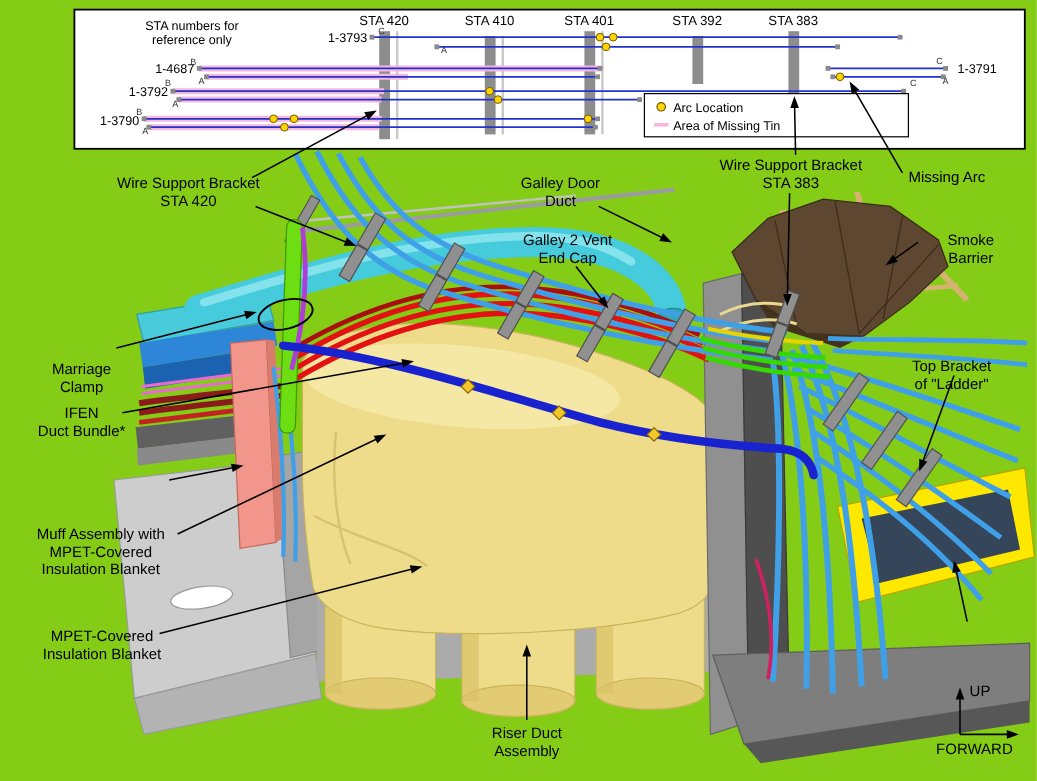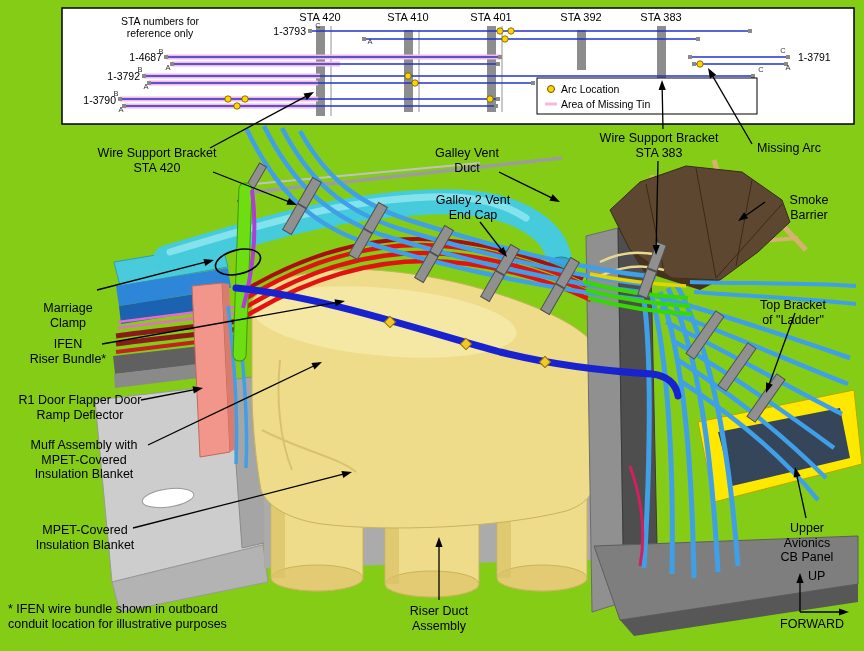--- a/index.html
+++ b/index.html
@@ -1,21 +1,21 @@
 <!DOCTYPE html>
 <html><head>
 <meta charset="utf-8">
 <style>
   html,body{margin:0;padding:0}
   body{font-family:"Liberation Sans",sans-serif;background:#fff}
   #stage{position:relative;width:864px;height:651px;background:#84cc16;overflow:hidden}
   #art{position:absolute;left:0;top:0}
   .lbl{position:absolute;transform:translateX(-50%);font-size:12.5px;line-height:1.16;color:#000;
        text-align:center;white-space:pre-line;pointer-events:none}
-  .lbl.la{transform:none;text-align:left}
+  .lbl.la{transform:none;text-align:right}
   svg text{font-family:"Liberation Sans",sans-serif;fill:#000}
   .sta{font-size:11px;text-anchor:middle}
   .wl{font-size:10.5px;text-anchor:end}
   .wls{font-size:10.5px;text-anchor:start}
   .leg{font-size:10.5px;text-anchor:start}
   .note{font-size:10.5px;text-anchor:middle}
   .ltr{font-size:7.5px;fill:#333;text-anchor:middle}
 </style>
 </head>
 <body>
@@ -357,42 +357,36 @@
         <polygon points="795,467 800.6274544812269,476.0161941007123 793.589302963834,477.53422678093426" fill="#000"></polygon>
         <line x1="800" y1="612" x2="800" y2="580" stroke="#000" stroke-width="1.3"></line>
         <polygon points="800,573 803.6,583 796.4,583" fill="#000"></polygon>
         <line x1="800" y1="612" x2="842" y2="612" stroke="#000" stroke-width="1.3"></line>
         <polygon points="849,612 839,615.6 839,608.4" fill="#000"></polygon>
       </g>
 </svg>
 
 <div class="lbl" style="left:157px;top:146px">Wire Support Bracket
 STA 420</div>
-<div class="lbl" style="left:467px;top:146px">Galley Vent
+<div class="lbl" style="left:467px;top:146px">Galley Door
 Duct</div>
 <div class="lbl" style="left:473px;top:193px">Galley 2 Vent
 End Cap</div>
 <div class="lbl" style="left:659px;top:131px">Wire Support Bracket
 STA 383</div>
 <div class="lbl" style="left:789px;top:141px">Missing Arc</div>
 <div class="lbl" style="left:809px;top:193px">Smoke Barrier</div>
 <div class="lbl" style="left:68px;top:301px">Marriage
 Clamp</div>
 <div class="lbl" style="left:68px;top:337px">IFEN
-Riser Bundle*</div>
-<div class="lbl" style="left:80px;top:393px">R1 Door Flapper Door
-Ramp Deflector</div>
+Duct Bundle*</div>
 <div class="lbl" style="left:84px;top:438px">Muff Assembly with
 MPET-Covered
 Insulation Blanket</div>
 <div class="lbl" style="left:85px;top:523px">MPET-Covered
 Insulation Blanket</div>
 <div class="lbl" style="left:439px;top:604px">Riser Duct
 Assembly</div>
 <div class="lbl" style="left:793px;top:298px">Top Bracket
 of "Ladder"</div>
-<div class="lbl" style="left:807px;top:521px">Upper Avionics
-CB Panel</div>
 <div class="lbl la" style="left:808px;top:569px">UP</div>
 <div class="lbl" style="left:812px;top:617px">FORWARD</div>
-<div class="lbl la" style="left:8px;top:602px">* IFEN wire bundle shown in outboard
-conduit location for illustrative purposes</div>
 </div>
 
 </body></html>

